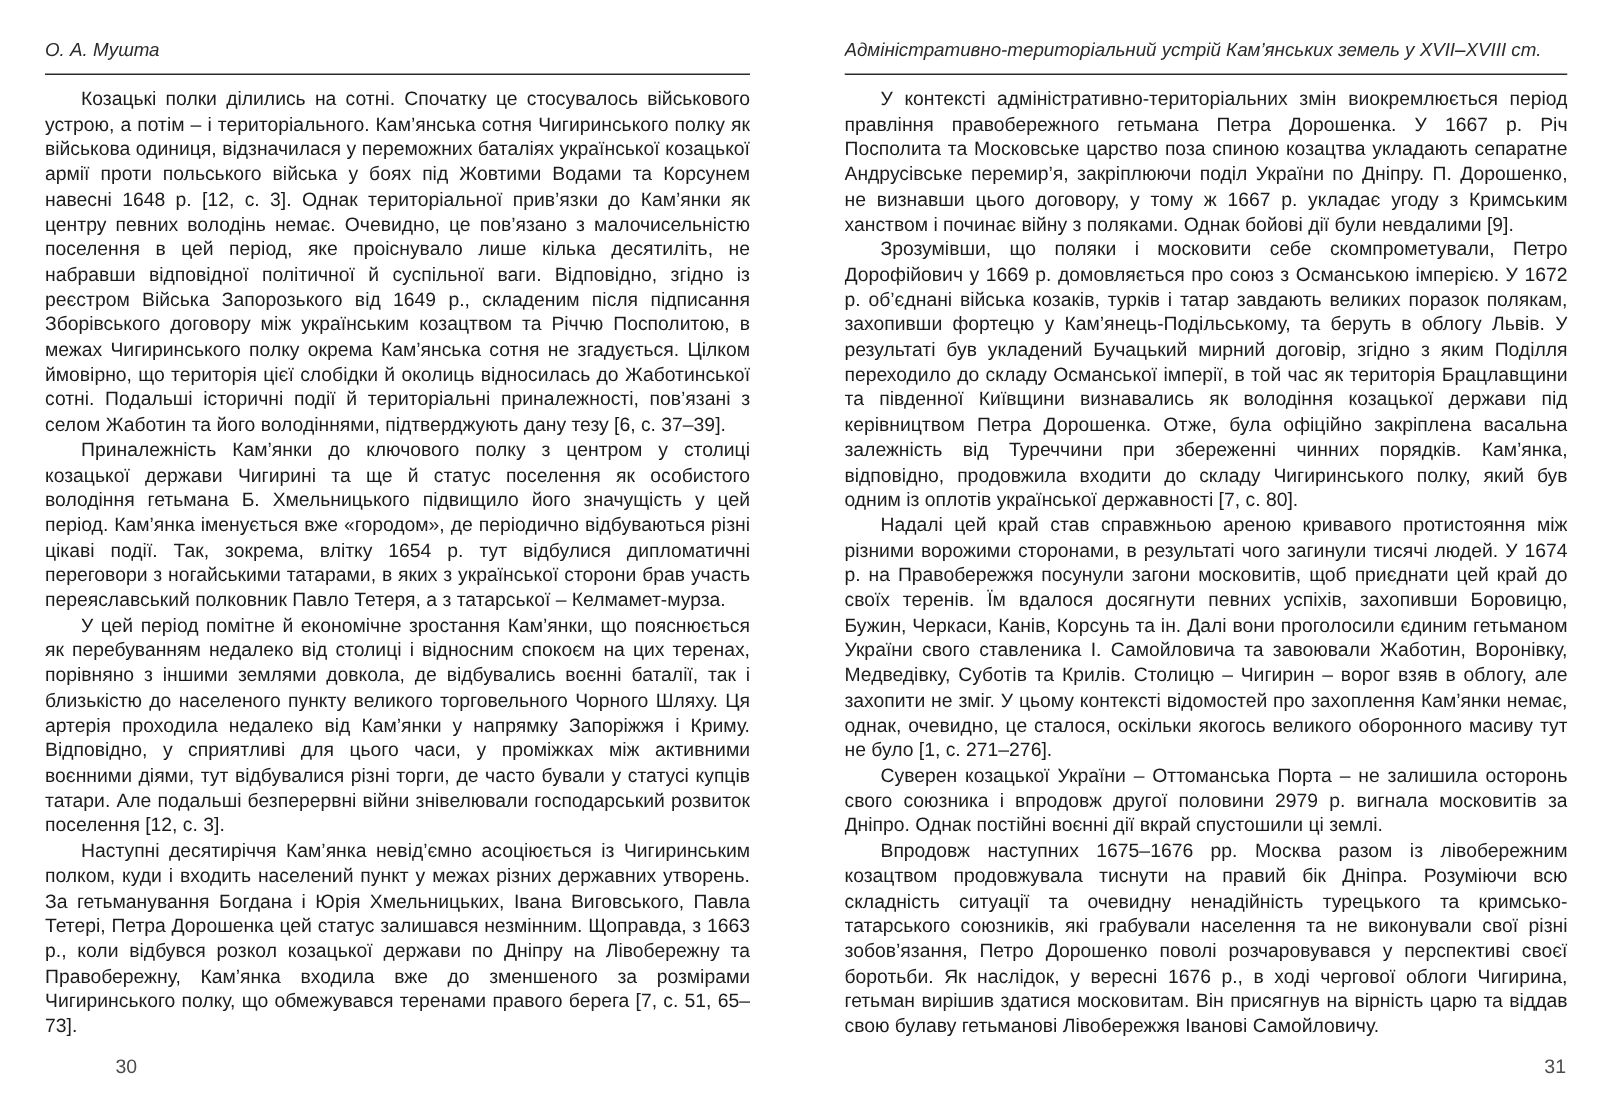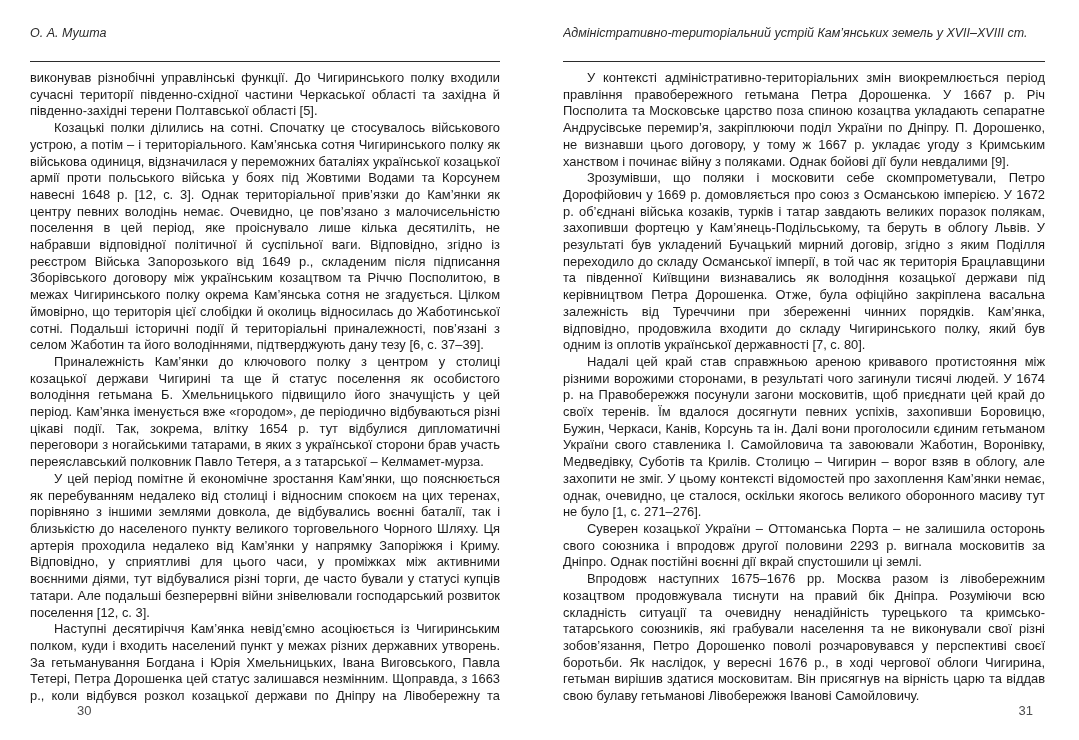--- a/index.html
+++ b/index.html
@@ -23,21 +23,21 @@
     display: flex;
     flex-direction: column;
     overflow: hidden;
   }
   .page.left  { width: 470px; }
   .page.right { width: 482px; }
   .running-head {
     font-style: italic;
     font-size: 12.5px;
     line-height: 15px;
-    padding-bottom: 20px;
+    padding-bottom: 8px;
     border-bottom: 1.4px solid #2b2b2b;
     color: #2b2b2b;
     white-space: nowrap;
   }
   .page.right .running-head { text-align: left; }
   .page-body {
     margin-top: 8px;
     font-size: 12.9px;
     line-height: 16.7px;
     text-align: justify;
@@ -47,45 +47,44 @@
   }
   .page-body p { margin: 0; text-indent: 24px; }
   .page-body p.cont { text-indent: 0; }
   .page-number {
     position: absolute;
     bottom: 0; left: 0;
     font-size: 13px;
     color: #4c4c4c;
     margin-left: 47px;
   }
-  .page.right .page-number { left: auto; right: 12px; }
+  .page.right .page-number { left: auto; right: 1px; }
 </style>
 </head>
 <body>
 
 <div class="spread">
 
   <div class="page left">
     <div class="running-head">О. А. Мушта</div>
     <div class="page-body">
-      <p class="cont">виконував різнобічні управлінські функції. До Чигиринського полку входили сучасні території південно-східної частини Черкаської області та західна й південно-західні терени Полтавської області [5].</p>
       <p>Козацькі полки ділились на сотні. Спочатку це стосувалось військового устрою, а потім – і територіального. Кам’янська сотня Чигиринського полку як військова одиниця, відзначилася у переможних баталіях української козацької армії проти польського війська у боях під Жовтими Водами та Корсунем навесні 1648 р. [12, с. 3]. Однак територіальної прив’язки до Кам’янки як центру певних володінь немає. Очевидно, це пов’язано з малочисельністю поселення в цей період, яке проіснувало лише кілька десятиліть, не набравши відповідної політичної й суспільної ваги. Відповідно, згідно із реєстром Війська Запорозького від 1649 р., складеним після підписання Зборівського договору між українським козацтвом та Річчю Посполитою, в межах Чигиринського полку окрема Кам’янська сотня не згадується. Цілком ймовірно, що територія цієї слобідки й околиць відносилась до Жаботинської сотні. Подальші історичні події й територіальні приналежності, пов’язані з селом Жаботин та його володіннями, підтверджують дану тезу [6, с. 37–39].</p>
       <p>Приналежність Кам’янки до ключового полку з центром у столиці козацької держави Чигирині та ще й статус поселення як особистого володіння гетьмана Б. Хмельницького підвищило його значущість у цей період. Кам’янка іменується вже «городом», де періодично відбуваються різні цікаві події. Так, зокрема, влітку 1654 р. тут відбулися дипломатичні переговори з ногайськими татарами, в яких з української сторони брав участь переяславський полковник Павло Тетеря, а з татарської – Келмамет-мурза.</p>
       <p>У цей період помітне й економічне зростання Кам’янки, що пояснюється як перебуванням недалеко від столиці і відносним спокоєм на цих теренах, порівняно з іншими землями довкола, де відбувались воєнні баталії, так і близькістю до населеного пункту великого торговельного Чорного Шляху. Ця артерія проходила недалеко від Кам’янки у напрямку Запоріжжя і Криму. Відповідно, у сприятливі для цього часи, у проміжках між активними воєнними діями, тут відбувалися різні торги, де часто бували у статусі купців татари. Але подальші безперервні війни знівелювали господарський розвиток поселення [12, с. 3].</p>
       <p>Наступні десятиріччя Кам’янка невід’ємно асоціюється із Чигиринським полком, куди і входить населений пункт у межах різних державних утворень. За гетьманування Богдана і Юрія Хмельницьких, Івана Виговського, Павла Тетері, Петра Дорошенка цей статус залишався незмінним. Щоправда, з 1663 р., коли відбувся розкол козацької держави по Дніпру на Лівобережну та Правобережну, Кам’янка входила вже до зменшеного за розмірами Чигиринського полку, що обмежувався теренами правого берега [7, с. 51, 65–73].</p>
     </div>
     <div class="page-number">30</div>
   </div>
 
   <div class="page right">
     <div class="running-head">Адміністративно-територіальний устрій Кам’янських земель у XVII–XVIII ст.</div>
     <div class="page-body">
       <p>У контексті адміністративно-територіальних змін виокремлюється період правління правобережного гетьмана Петра Дорошенка. У 1667 р. Річ Посполита та Московське царство поза спиною козацтва укладають сепаратне Андрусівське перемир’я, закріплюючи поділ України по Дніпру. П. Дорошенко, не визнавши цього договору, у тому ж 1667 р. укладає угоду з Кримським ханством і починає війну з поляками. Однак бойові дії були невдалими [9].</p>
       <p>Зрозумівши, що поляки і московити себе скомпрометували, Петро Дорофійович у 1669 р. домовляється про союз з Османською імперією. У 1672 р. об’єднані війська козаків, турків і татар завдають великих поразок полякам, захопивши фортецю у Кам’янець-Подільському, та беруть в облогу Львів. У результаті був укладений Бучацький мирний договір, згідно з яким Поділля переходило до складу Османської імперії, в той час як територія Брацлавщини та південної Київщини визнавались як володіння козацької держави під керівництвом Петра Дорошенка. Отже, була офіційно закріплена васальна залежність від Туреччини при збереженні чинних порядків. Кам’янка, відповідно, продовжила входити до складу Чигиринського полку, який був одним із оплотів української державності [7, с. 80].</p>
       <p>Надалі цей край став справжньою ареною кривавого протистояння між різними ворожими сторонами, в результаті чого загинули тисячі людей. У 1674 р. на Правобережжя посунули загони московитів, щоб приєднати цей край до своїх теренів. Їм вдалося досягнути певних успіхів, захопивши Боровицю, Бужин, Черкаси, Канів, Корсунь та ін. Далі вони проголосили єдиним гетьманом України свого ставленика І. Самойловича та завоювали Жаботин, Воронівку, Медведівку, Суботів та Крилів. Столицю – Чигирин – ворог взяв в облогу, але захопити не зміг. У цьому контексті відомостей про захоплення Кам’янки немає, однак, очевидно, це сталося, оскільки якогось великого оборонного масиву тут не було [1, с. 271–276].</p>
-      <p>Суверен козацької України – Оттоманська Порта – не залишила осторонь свого союзника і впродовж другої половини 2293 р. вигнала московитів за Дніпро. Однак постійні воєнні дії вкрай спустошили ці землі.</p>
+      <p>Суверен козацької України – Оттоманська Порта – не залишила осторонь свого союзника і впродовж другої половини 2979 р. вигнала московитів за Дніпро. Однак постійні воєнні дії вкрай спустошили ці землі.</p>
       <p>Впродовж наступних 1675–1676 рр. Москва разом із лівобережним козацтвом продовжувала тиснути на правий бік Дніпра. Розуміючи всю складність ситуації та очевидну ненадійність турецького та кримсько-татарського союзників, які грабували населення та не виконували свої різні зобов’язання, Петро Дорошенко поволі розчаровувався у перспективі своєї боротьби. Як наслідок, у вересні 1676 р., в ході чергової облоги Чигирина, гетьман вирішив здатися московитам. Він присягнув на вірність царю та віддав свою булаву гетьманові Лівобережжя Іванові Самойловичу.</p>
       <p>Однак такий стан справ не задовольнив турецького султана. Після</p>
     </div>
     <div class="page-number">31</div>
   </div>
 
 </div>
 
 </body></html>

